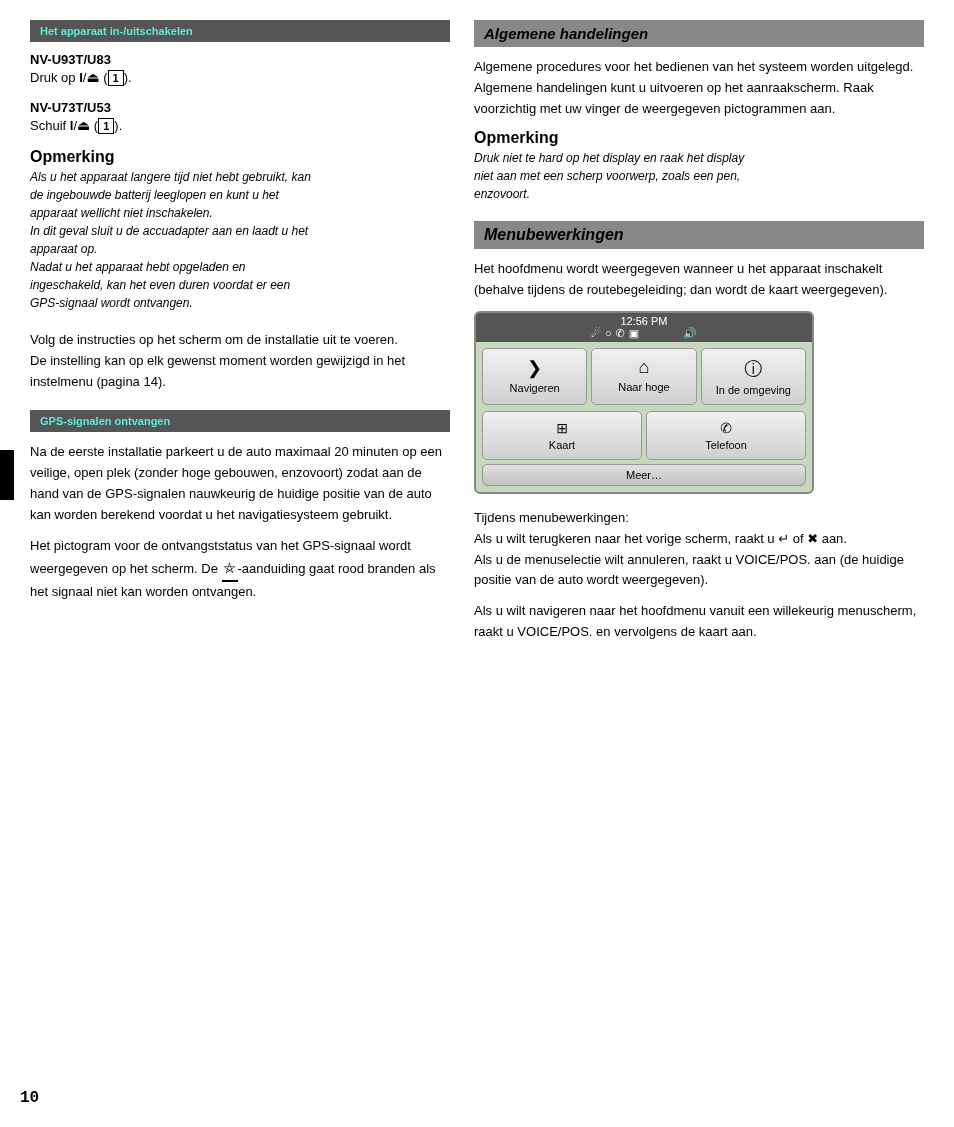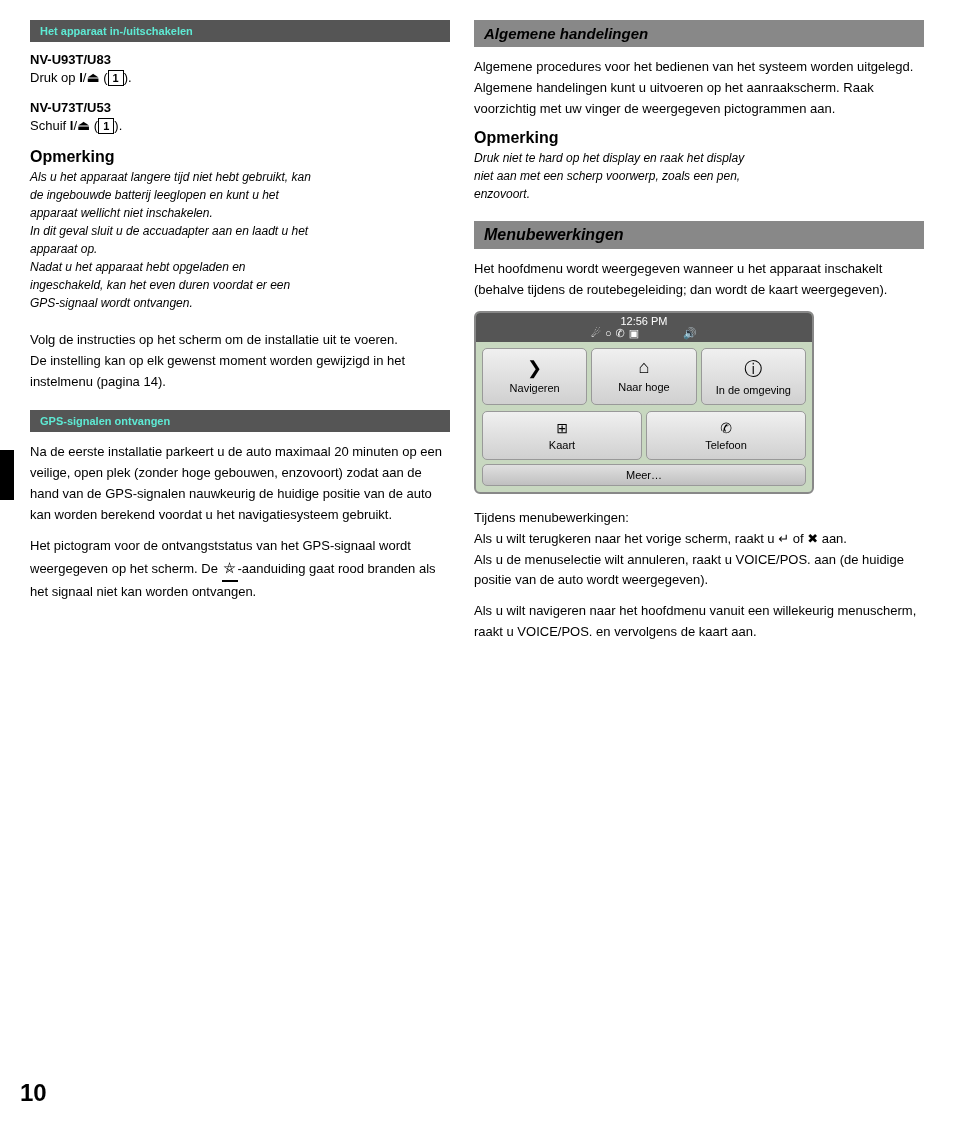--- a/index.html
+++ b/index.html
@@ -273,15 +273,15 @@
         Als u de menuselectie wilt annuleren, raakt u VOICE/POS. aan (de huidige positie van de auto wordt weergegeven).
       </div>
       <div class="body-text">
         Als u wilt navigeren naar het hoofdmenu vanuit een willekeurig menuscherm, raakt u VOICE/POS. en vervolgens de kaart aan.
       </div>
     </div>
 
   </div>
 </div>
 
-<div style="position:fixed; bottom:20px; left:20px; font-size:24px; font-weight:bold;">10</div>
+<div style="position:fixed; bottom:20px; left:20px; font-size:16px; font-weight:bold;font-family:Liberation Mono, monospace;">10</div>
 
 <div style="position:fixed; left:0; top:450px; width:14px; height:50px; background:#000;"></div>
 
 </body></html>

